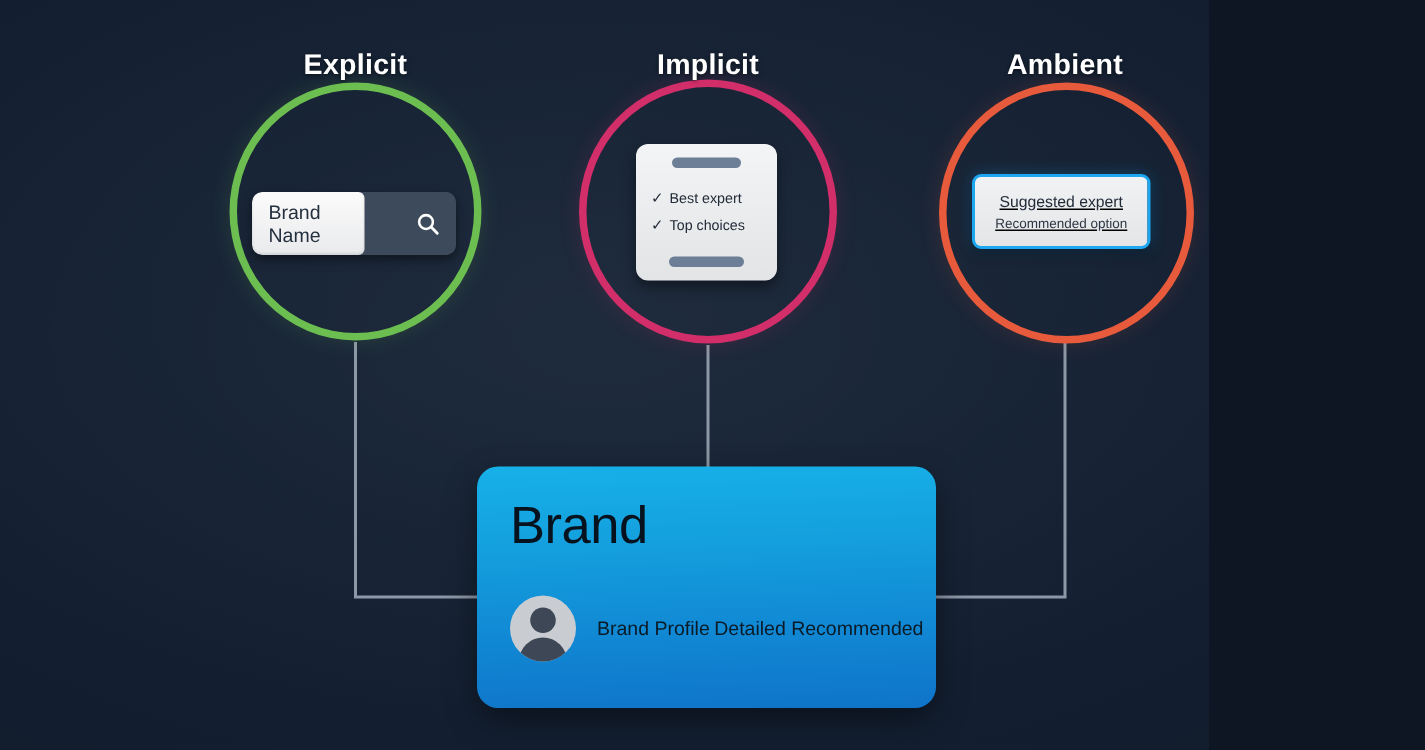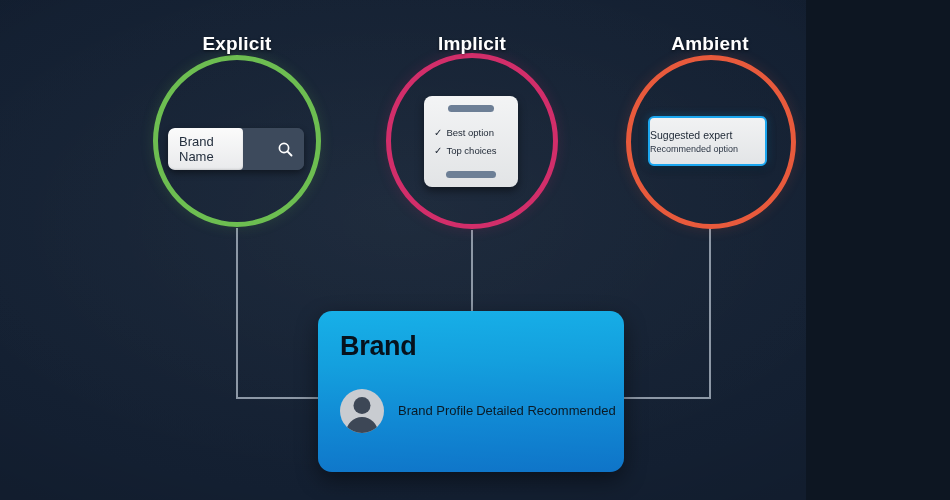--- a/index.html
+++ b/index.html
@@ -175,23 +175,24 @@
     left: 648px; top: 116px;
     width: 119px; height: 50px;
     border-radius: 6px;
     box-sizing: border-box;
     border: 2.5px solid #1ca7f0;
     background: linear-gradient(180deg, #f1f2f3 0%, #e3e5e7 100%);
     box-shadow: 0 3px 8px rgba(0,0,0,0.45), 0 0 9px rgba(28,167,240,0.35);
     z-index: 6;
     display: flex;
     flex-direction: column;
-    align-items: flex-start;
+    align-items: center;
     justify-content: center;
     gap: 3px;
+    text-decoration: underline;
   }
   .ambient-title {
     color: #222c39;
     font-size: 10.5px;
     white-space: nowrap;
   }
   .ambient-sub {
     color: #2c3645;
     font-size: 9px;
     white-space: nowrap;
@@ -204,22 +205,22 @@
     width: 306px; height: 161px;
     border-radius: 14px;
     background: linear-gradient(178deg, #17b0e8 0%, #14a0de 32%, #1189d4 66%, #0f74c8 100%);
     box-shadow: 0 8px 22px rgba(0,0,0,0.45);
     z-index: 4;
     box-sizing: border-box;
     padding: 22px 0 0 22px;
   }
   .brand-title {
     color: #06121d;
-    font-size: 27px;
-    font-weight: bold;
+    font-size: 35px;
+    font-weight: normal;
     letter-spacing: -0.3px;
     line-height: 1;
   }
   .brand-profile-row {
     display: flex;
     align-items: center;
     gap: 14px;
     margin-top: 29px;
   }
   .avatar {
@@ -292,21 +293,21 @@
 
   <div class="col-label" style="left:472px; top:33px;">Implicit</div>
 
   <div class="ring ring-implicit"></div>
 
   <div class="implicit-card">
     <div class="pill"></div>
     <div class="check-list">
       <div class="check-row">
         <span class="check-glyph">✓</span>
-        <span>Best option</span>
+        <span>Best expert</span>
       </div>
       <div class="check-row">
         <span class="check-glyph">✓</span>
         <span>Top choices</span>
       </div>
     </div>
     <div class="pill pill-bottom"></div>
   </div>
 
   <div class="col-label" style="left:710px; top:33px;text-align:right;">Ambient</div>

